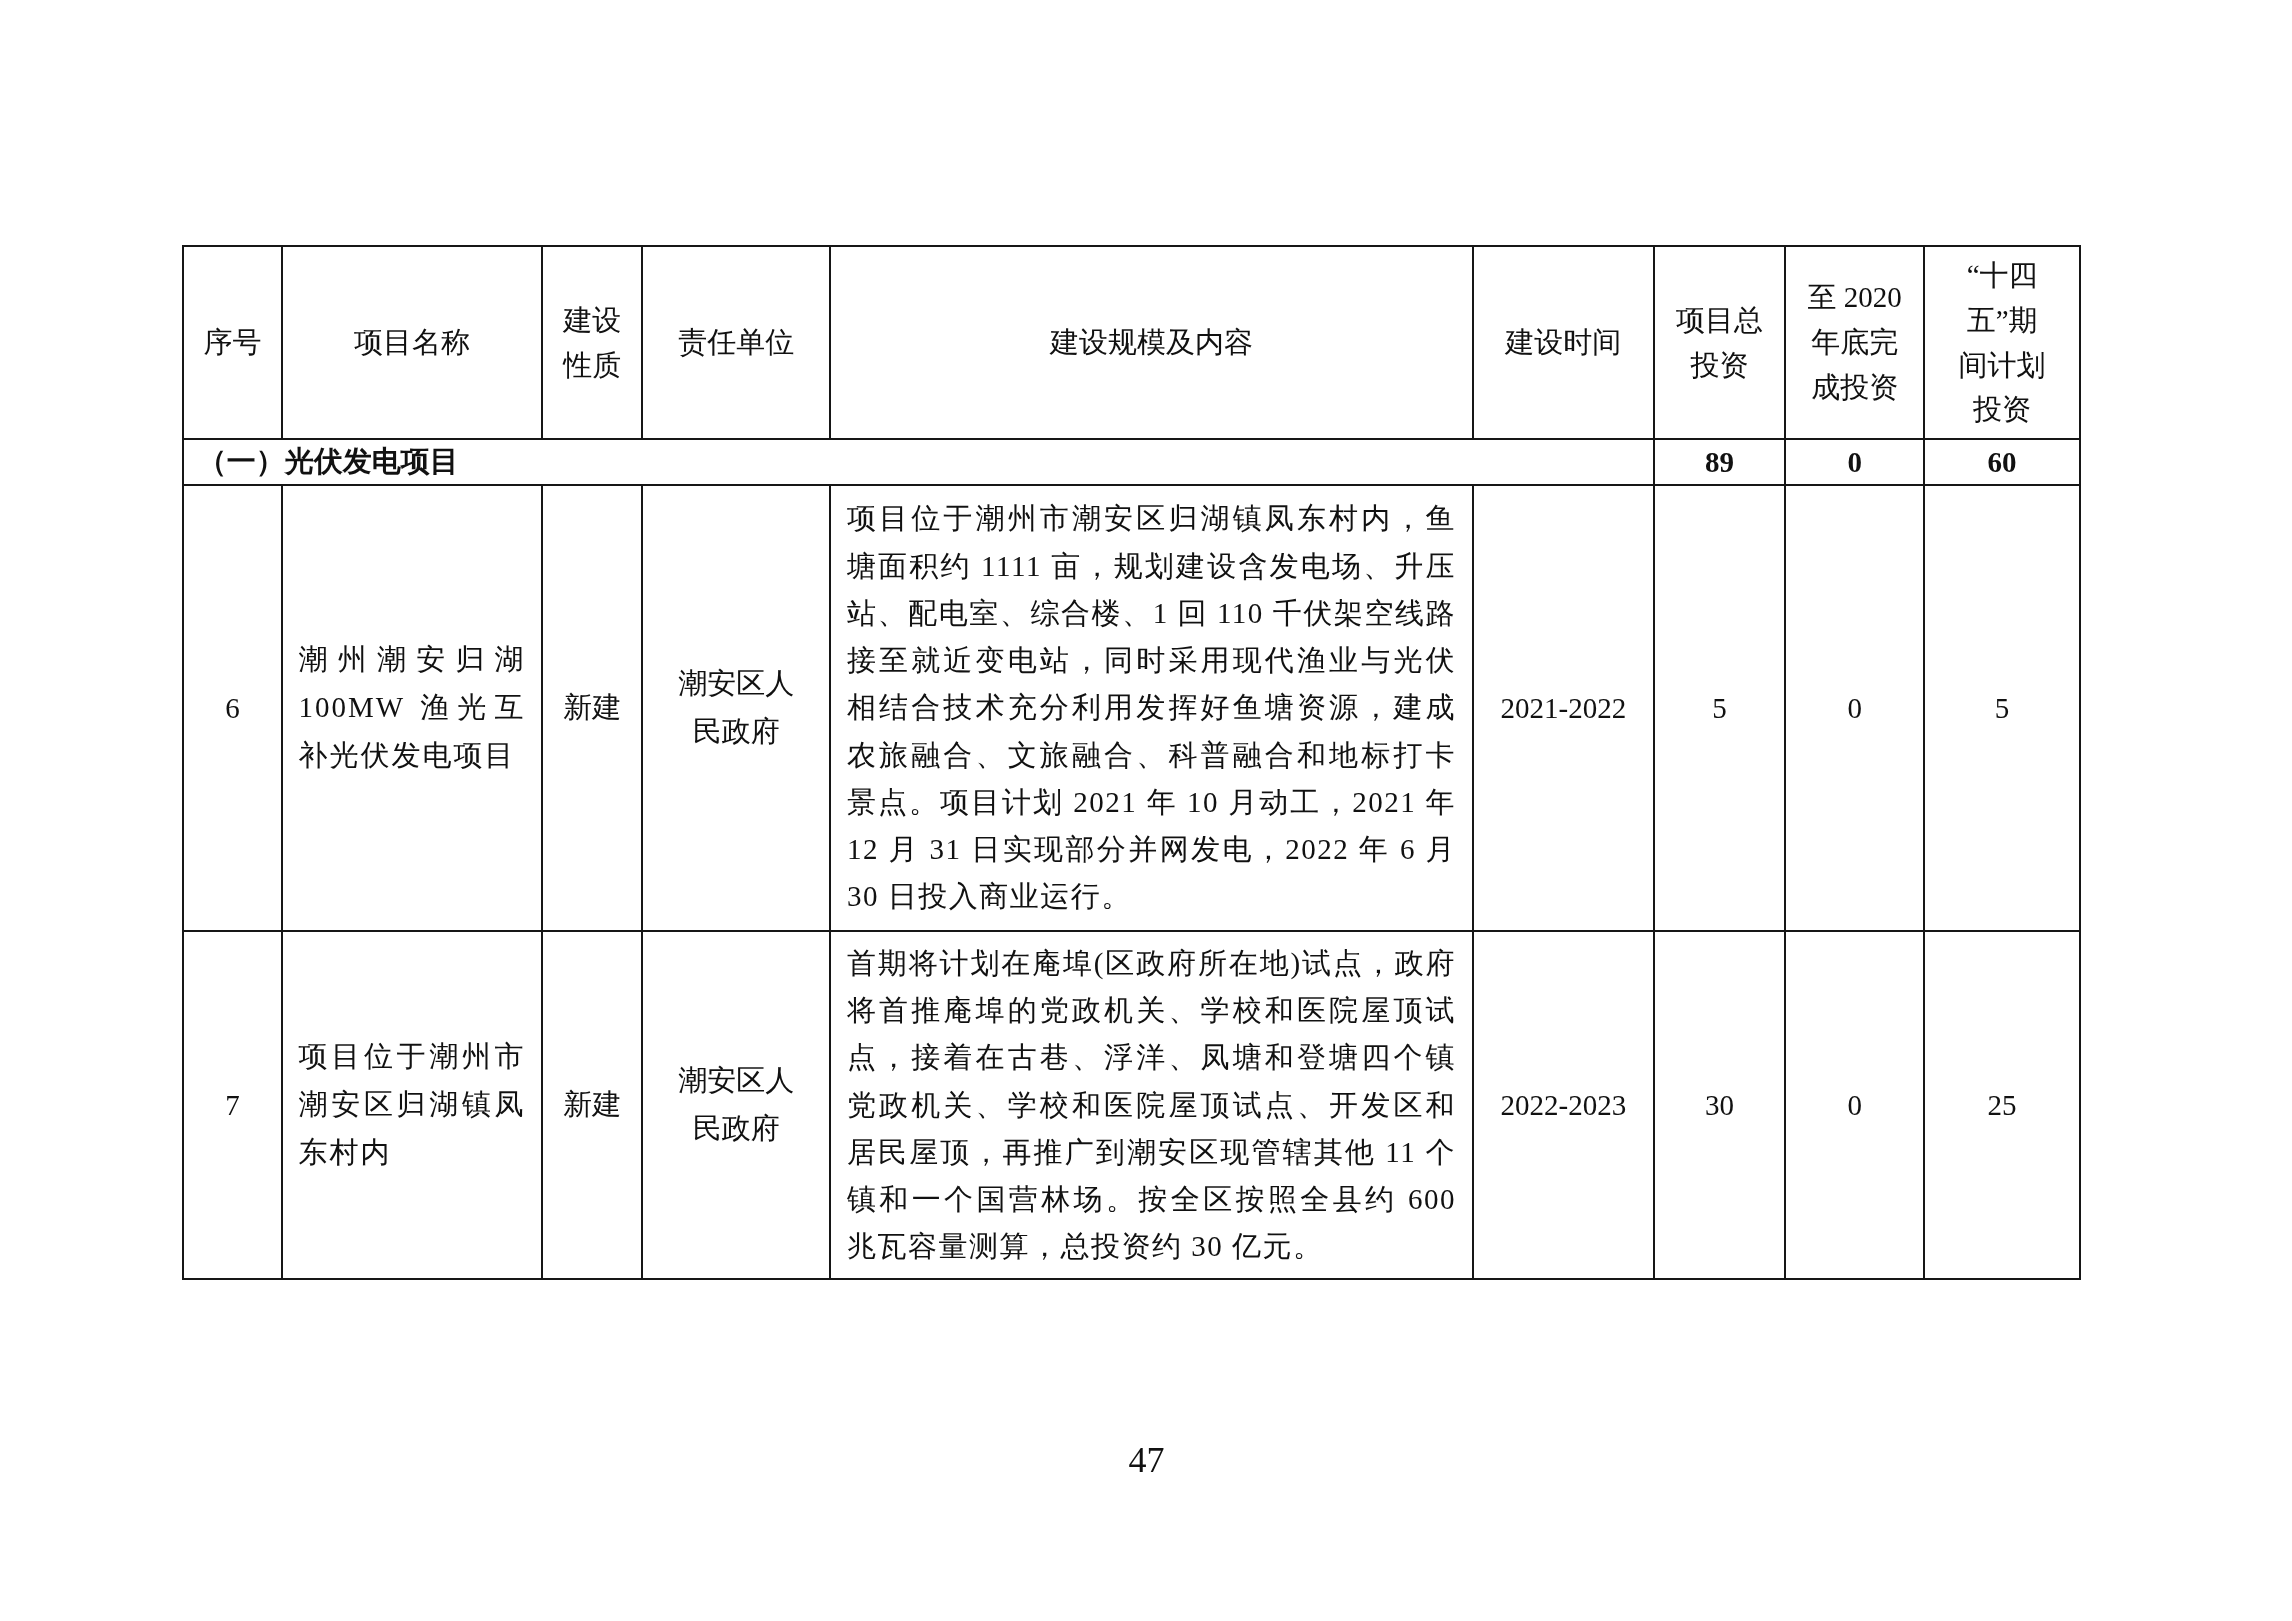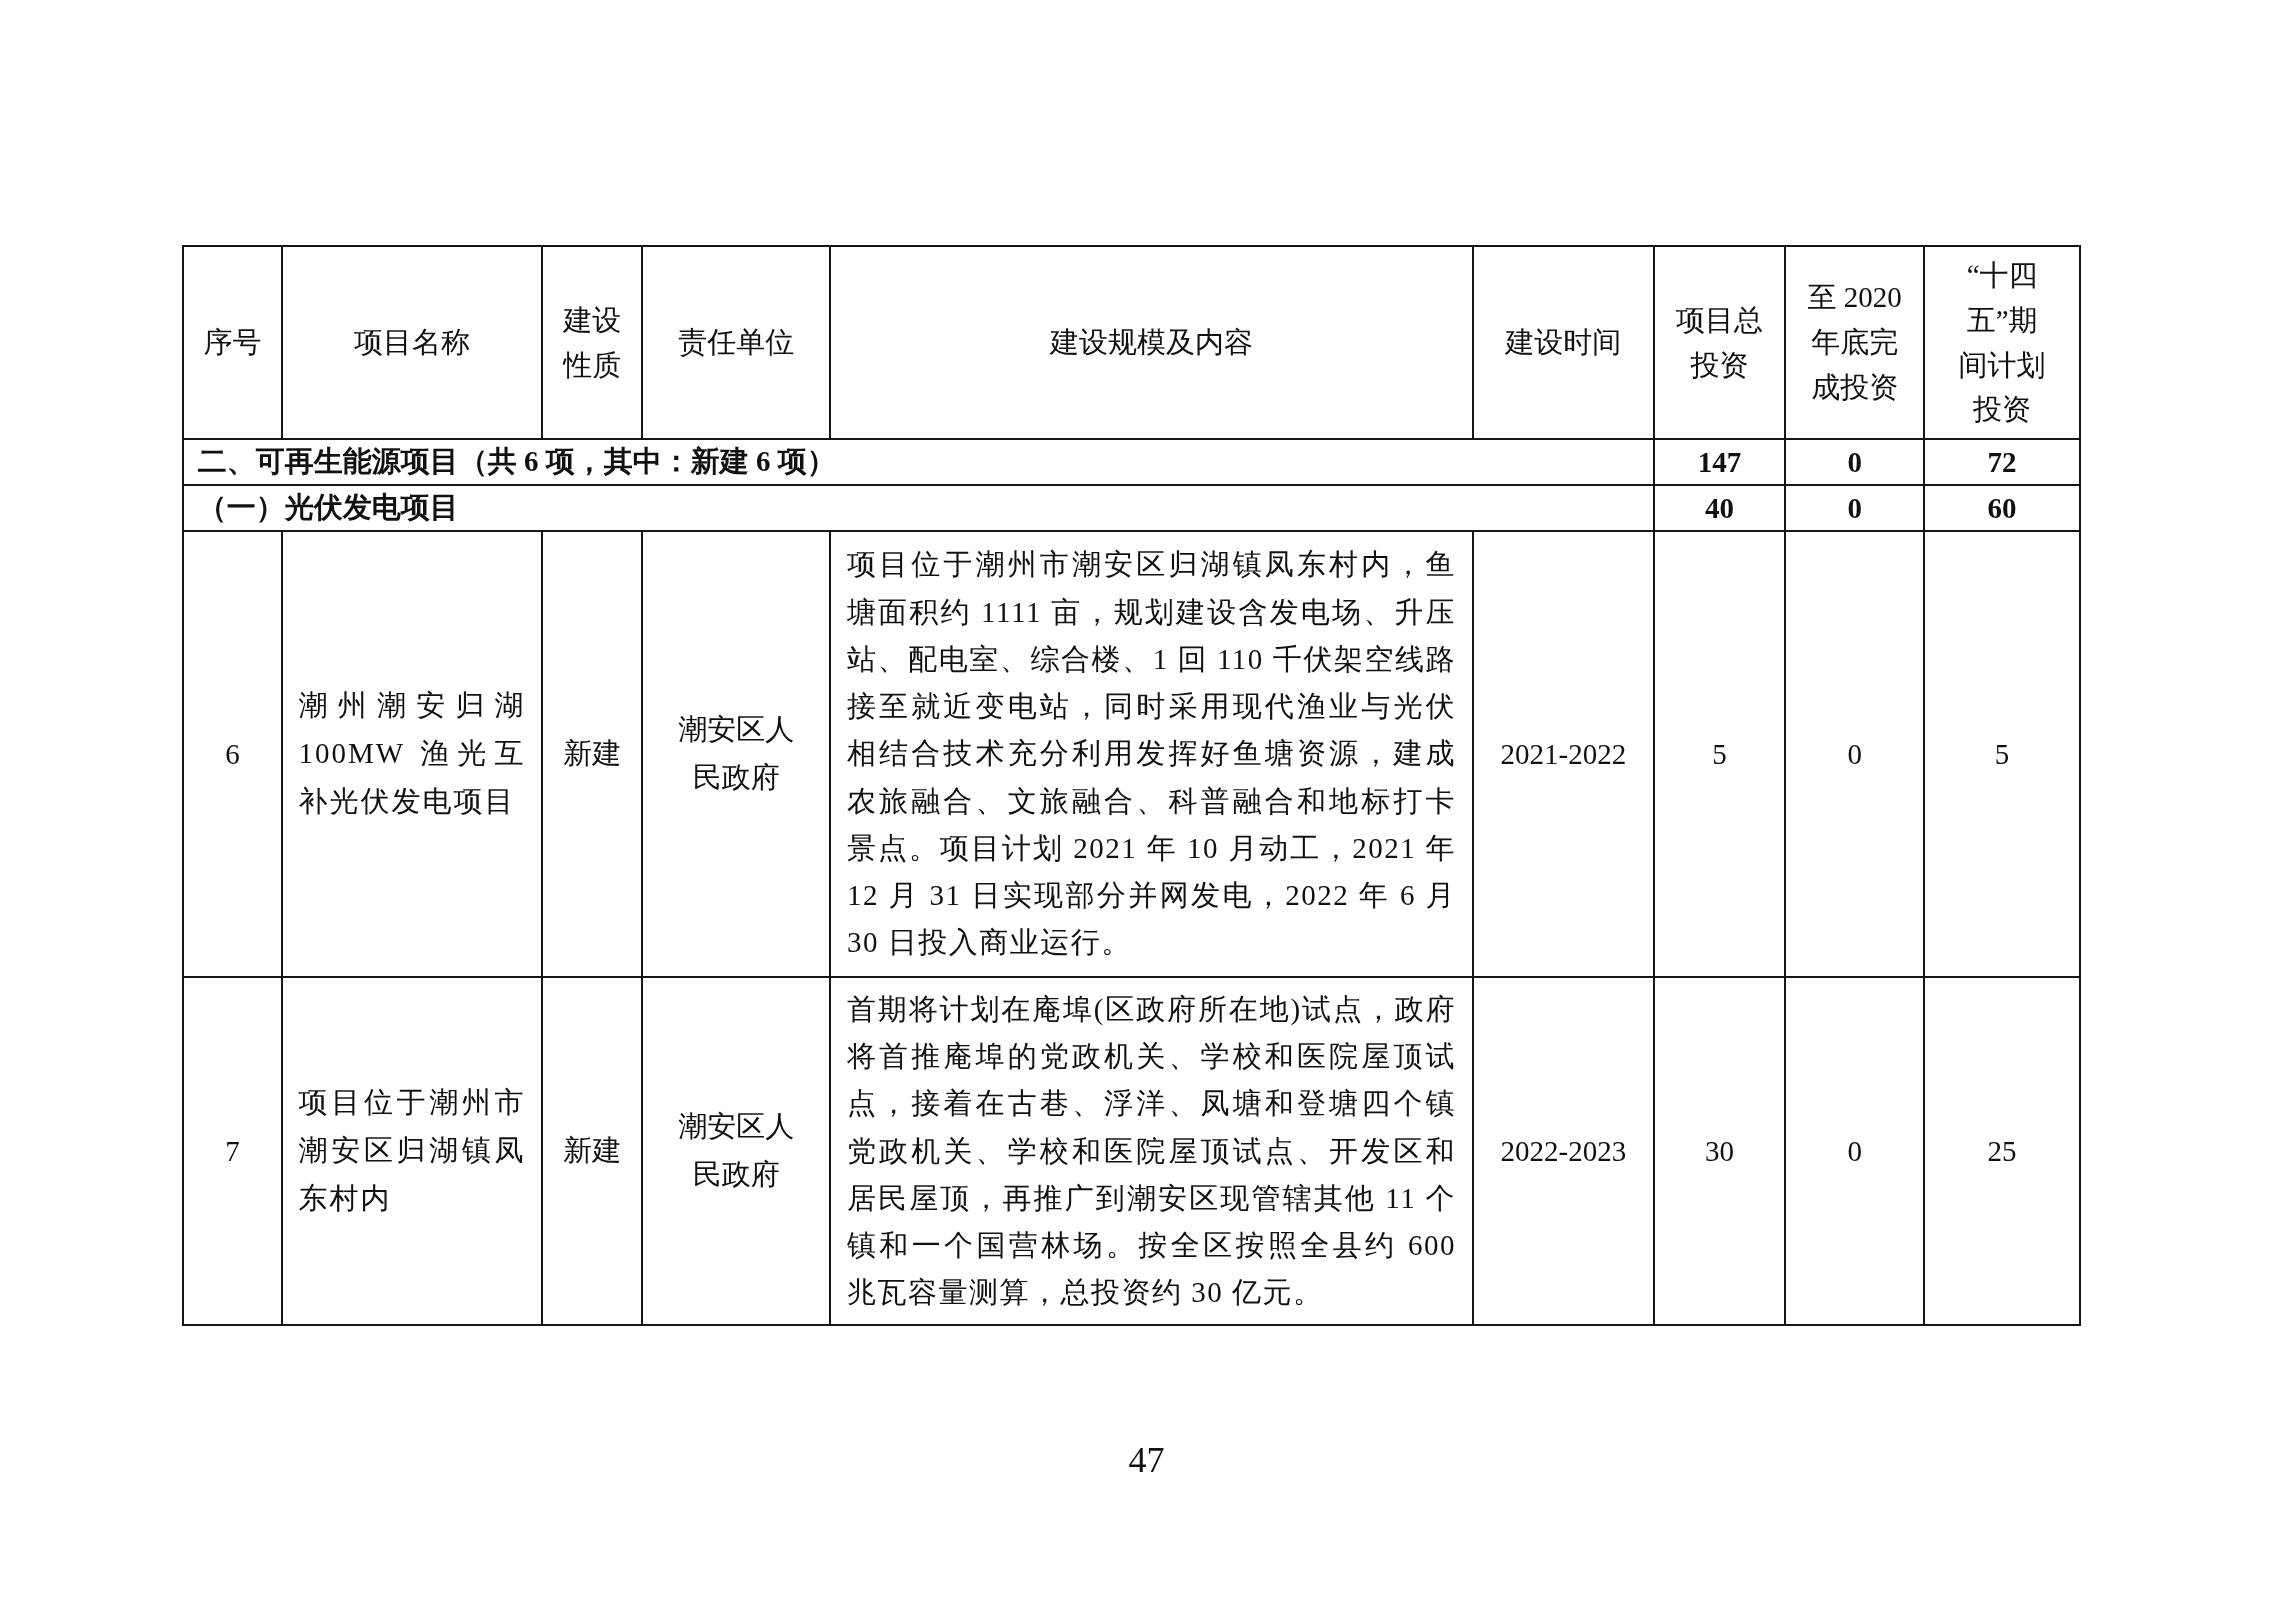--- a/index.html
+++ b/index.html
@@ -121,30 +121,24 @@
 投资</th>
     <th>至 2020
 年底完
 成投资</th>
     <th>“十四
 五”期
 间计划
 投资</th>
   </tr>
 
-  <tr class="section-row">
-    <td colspan="6" class="section-label">二、可再生能源项目（共 6 项，其中：新建 6 项）</td>
-    <td class="num-cell bold">147</td>
-    <td class="num-cell bold">0</td>
-    <td class="num-cell bold">72</td>
-  </tr>
 
   <tr class="section-row">
     <td colspan="6" class="section-label">（一）光伏发电项目</td>
-    <td class="num-cell bold">40</td>
+    <td class="num-cell bold">89</td>
     <td class="num-cell bold">0</td>
     <td class="num-cell bold">60</td>
   </tr>
 
   <tr class="project-row row-6">
     <td class="idx-cell">6</td>
     <td class="name-cell">潮州潮安归湖 100MW 渔光互补光伏发电项目</td>
     <td class="center-cell">新建</td>
     <td class="center-cell">潮安区人
 民政府</td>

